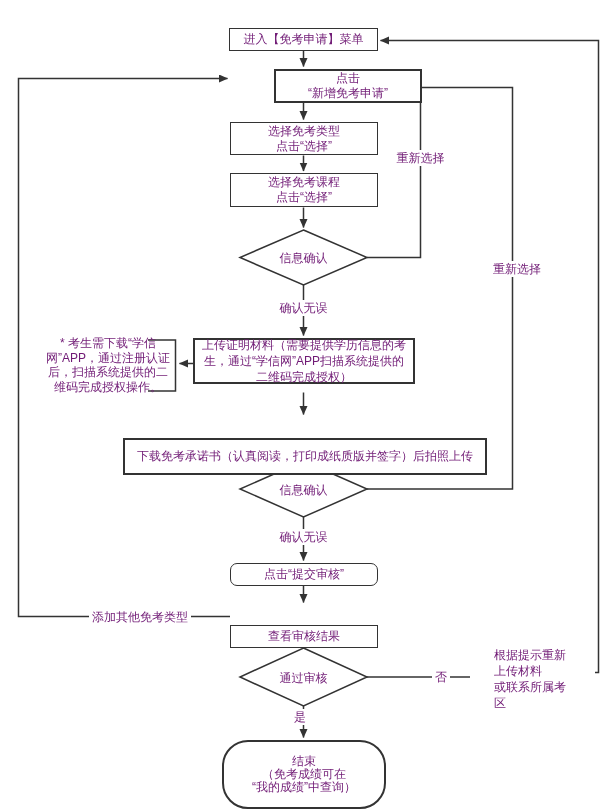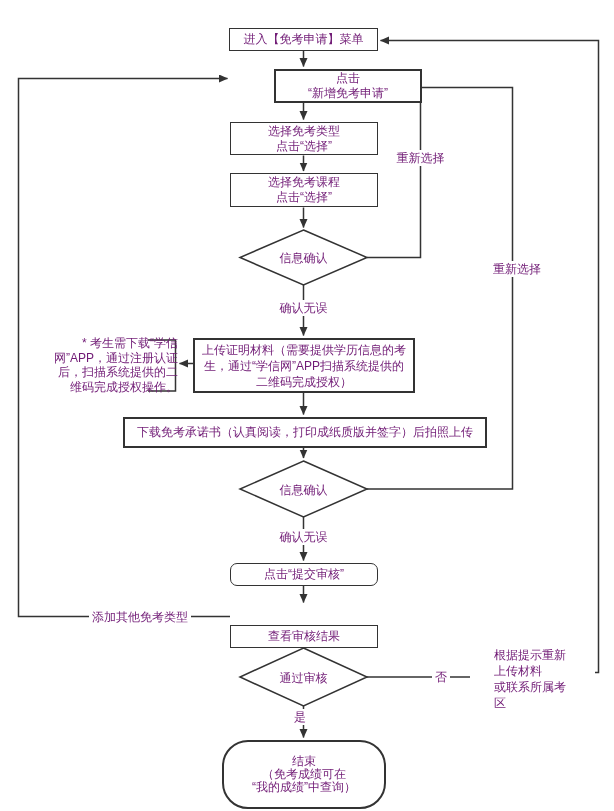--- a/index.html
+++ b/index.html
@@ -19,21 +19,21 @@
   .node.terminal{border-width:2px;border-radius:26px;line-height:13px;}
   .lbl{
     position:absolute;transform:translate(-50%,-50%);background:#ffffff;
     padding:0 3px;font-size:12px;line-height:16px;white-space:pre-line;
   }
   .dlbl{
     position:absolute;transform:translate(-50%,-50%);background:transparent;
     padding:0;font-size:12px;text-align:center;white-space:pre-line;
   }
   .note{
-    position:absolute;font-size:12px;line-height:14.5px;text-align:right;white-space:pre-line;
+    position:absolute;font-size:12px;line-height:14.5px;text-align:center;white-space:pre-line;
   }
   svg path, svg polyline{fill:none;stroke:#333333;stroke-width:1.5;}
   svg polygon.diamond{fill:#ffffff;stroke:#333333;stroke-width:1.5;}
 </style>
 </head>
 <body>
 
 <div class="stage">
 
   <svg class="layer" width="614" height="811" viewBox="0 0 614 811">
@@ -76,25 +76,25 @@
 
   <div class="node bold" style="left:230px;top:69px;width:148px;height:34px;">点击
 “新增免考申请”</div>
 
   <div class="node" style="left:230px;top:122px;width:148px;height:33px;">选择免考类型
 点击“选择”</div>
 
   <div class="node" style="left:230px;top:173px;width:148px;height:34px;">选择免考课程
 点击“选择”</div>
 
-  <div class="node b2" style="left:193px;top:338px;width:222px;height:55px;line-height:16px;">上传证明材料（需要提供学历信息的考
+  <div class="node b2" style="left:193px;top:338px;width:222px;height:46px;line-height:16px;">上传证明材料（需要提供学历信息的考
 生，通过“学信网”APP扫描系统提供的
 二维码完成授权）</div>
 
-  <div class="node b2" style="left:123px;top:417px;width:364px;height:31px;">下载免考承诺书（认真阅读，打印成纸质版并签字）后拍照上传</div>
+  <div class="node b2" style="left:123px;top:438px;width:364px;height:37px;">下载免考承诺书（认真阅读，打印成纸质版并签字）后拍照上传</div>
 
   <div class="node" style="left:230px;top:563px;width:148px;height:23px;border-radius:7px;">点击“提交审核”</div>
 
   <div class="node" style="left:230px;top:605px;width:148px;height:23px;margin-top:20px;">查看审核结果</div>
 
   <div class="node terminal" style="left:222px;top:740px;width:164px;height:69px;">结束
 （免考成绩可在
 “我的成绩”中查询）</div>
 
   <div class="note" style="left:38px;top:336px;width:140px;">* 考生需下载“学信

